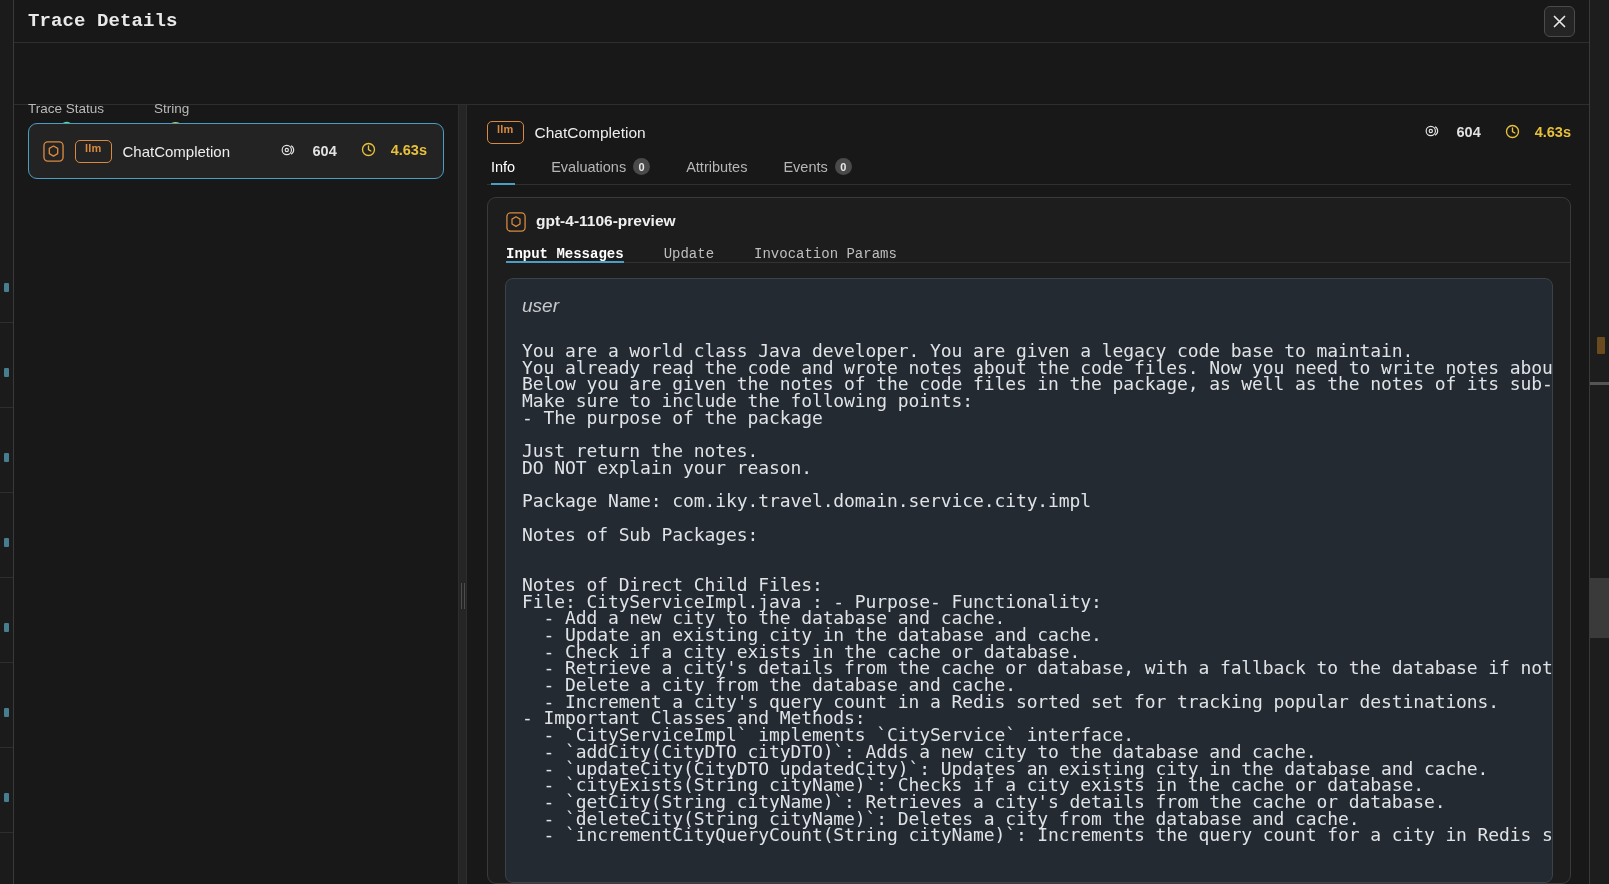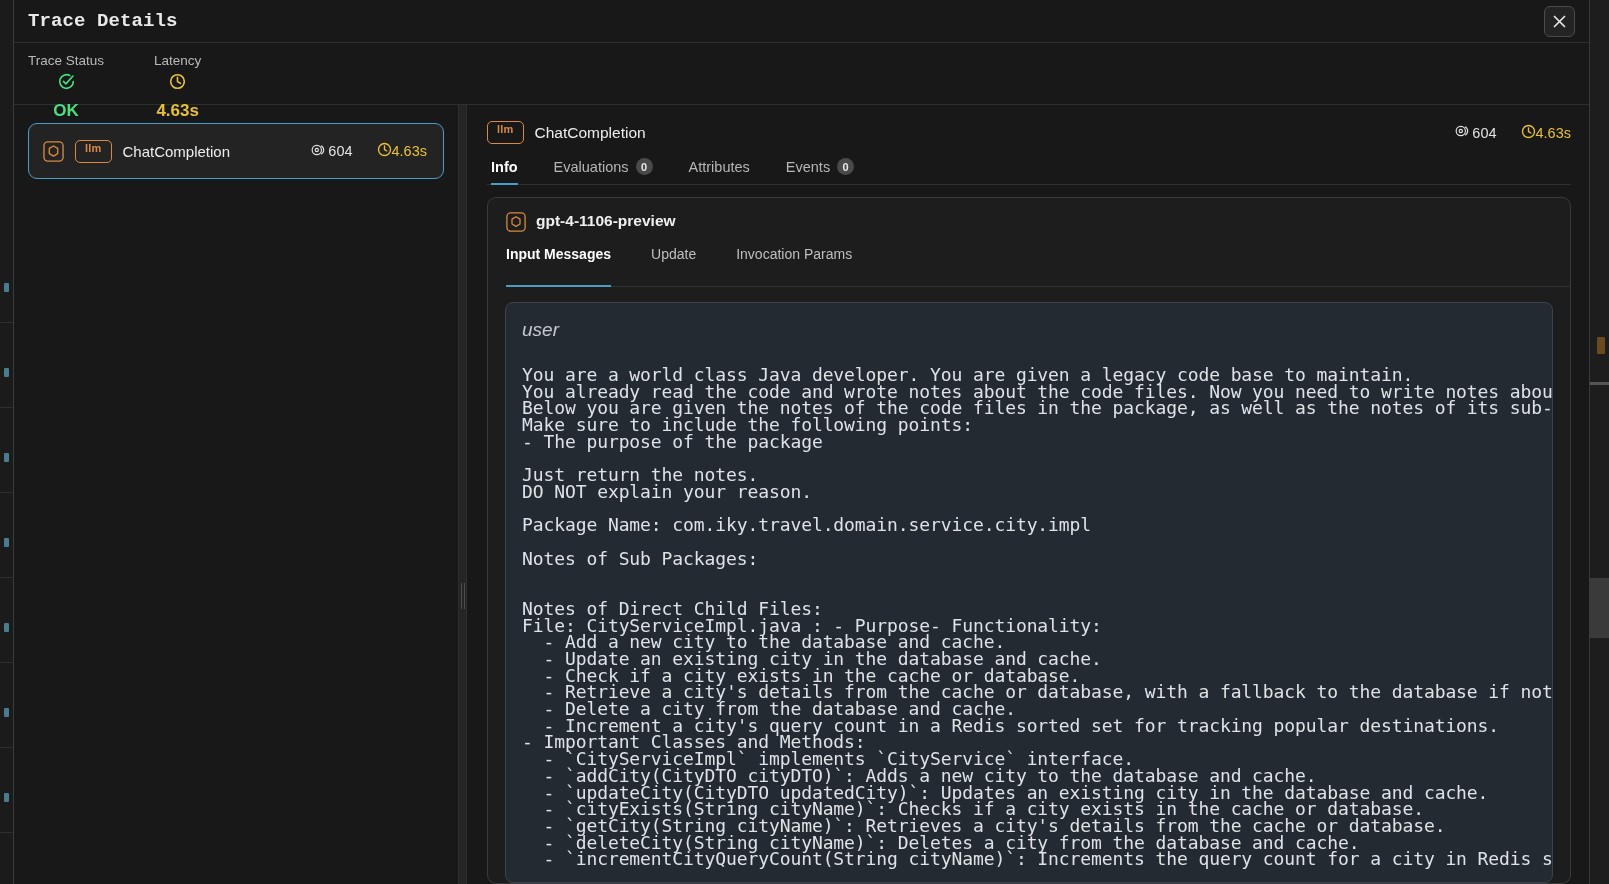--- a/index.html
+++ b/index.html
@@ -43,42 +43,42 @@
     display: flex; align-items: center; justify-content: center; cursor: pointer;
   }
   #close-btn svg { display: block; }
 
   
   #summary {
     height: 62px; min-height: 62px; border-bottom: 1px solid #2e2e2e;
     display: flex; align-items: flex-start; padding: 10px 0 0 14px; gap: 50px;
   }
   .sum-block { display: flex; flex-direction: column; gap: 5px; }
-  .sum-label { font-size: 13.5px; color: #b9b9b9; }
+  .sum-label { font-size: 13.5px; color: #b9b9b9; margin-top: 48px; }
   .sum-value { display: flex; align-items: center; gap: 6px; font-size: 17px; font-weight: bold; flex-direction: column; }
   .sum-ok { color: #4ade80; }
   .sum-lat { color: #e8c13a; }
 
   
   #body { flex: 1; display: flex; min-height: 0; }
 
   
   #left-pane { width: 444px; min-width: 444px; padding: 18px 14px 0 14px; overflow: hidden; }
   #span-row {
     height: 56px; border: 1px solid #4a9ec4; border-radius: 9px; background: #232323;
     display: flex; align-items: center; padding: 0 16px 0 14px; gap: 11px; cursor: pointer;
   }
   .hex-icon { width: 21px; height: 21px; flex: 0 0 auto; }
   .llm-pill {
     border: 1px solid #d98a3f; color: #d98a3f; border-radius: 5px;
     font-size: 11px; font-weight: bold; padding: 2px 9px 8px; line-height: 1;
     letter-spacing: .2px;
   }
   #span-name { font-size: 15px; color: #ededed; flex: 1; }
-  .metric { display: flex; align-items: center; gap: 0; font-size: 14.5px; font-weight: normal; }
+  .metric { display: flex; align-items: flex-start; gap: 15px; font-size: 14.5px; font-weight: bold; }
   .metric.tokens { color: #e2e2e2; }
   .metric.lat { color: #e8c13a; margin-left: 13px; }
 
   
   #resizer {
     width: 9px; min-width: 9px; background: #252525; position: relative; cursor: col-resize;
     border-left: 1px solid #2e2e2e; border-right: 1px solid #2e2e2e;
   }
   #resizer .grip {
     position: absolute; left: 50%; top: 478px; transform: translateX(-50%);
@@ -91,21 +91,21 @@
   #rp-head { padding: 16px 18px 0 20px; }
   #rp-title-row { display: flex; align-items: center; gap: 11px; }
   #rp-title { font-size: 15.5px; color: #ededed; flex: 1; }
 
   #tabs { display: flex; align-items: flex-end; gap: 0; margin-top: 14px; border-bottom: 1px solid #303030; }
   .tab {
     display: flex; align-items: center; gap: 7px; padding: 0 18px 9px;
     font-size: 14.5px; color: #b6b6b6; cursor: pointer; position: relative;
   }
   .tab:first-child { padding-left: 4px; }
-  .tab.active { color: #ffffff; font-weight: bold; }
+  .tab.active { color: #ffffff; font-weight: normal; }
   .tab.active::after {
     content: ""; position: absolute; left: 0; right: 18px; bottom: -1px; height: 2px; background: #4a9ec4;
   }
   .tab:first-child.active::after { left: 4px; right: 18px; }
   .badge {
     background: #4a4a4a; color: #e8e8e8; font-size: 11px; font-weight: bold;
     min-width: 17px; height: 17px; border-radius: 50%;
     display: flex; align-items: center; justify-content: center; padding: 0 4px;
   }
 
@@ -113,21 +113,21 @@
   #card-scroll { flex: 1; overflow: hidden; padding: 12px 18px 0 20px; }
   #model-card {
     border: 1px solid #3a3a3a; border-radius: 9px; background: #1d1d1d;
     height: 100%; display: flex; flex-direction: column; overflow: hidden;
   }
   #model-head { padding: 14px 0 0 18px; }
   #model-title-row { display: flex; align-items: flex-start; gap: 9px; }
   #model-name { font-size: 15.5px; font-weight: bold; color: #efefef; }
   #subtabs { display: flex; margin-top: 13px; border-bottom: 1px solid #323232; margin-right: 0; }
   .subtab {
-    padding: 0 20px 24px; font-size: 14px; color: #bfbfbf; cursor: pointer; position: relative;
+    padding: 0 20px 0; font-size: 14px; color: #bfbfbf; cursor: pointer; position: relative; font-family: Liberation Mono, monospace;
   }
   .subtab:first-child { padding-left: 0; margin-left: 0; }
   .subtab.active { color: #ffffff; font-weight: bold; }
   .subtab.active::after {
     content: ""; position: absolute; left: 0; right: 20px; bottom: -1px; height: 2px; background: #4a9ec4;
   }
 
   
   #msg-wrap { flex: 1; padding: 15px 17px 0 17px; overflow: hidden; }
   #msg-card {
@@ -188,21 +188,21 @@
           <svg width="17" height="17" viewBox="0 0 20 20">
             <path d="M18 10a8 8 0 1 1-4.2-7.03" fill="none" stroke="#4ade80" stroke-width="1.9" stroke-linecap="round"></path>
             <path d="M6.4 9.9 L9.3 12.8 L17.6 3.6" fill="none" stroke="#4ade80" stroke-width="1.9" stroke-linecap="round" stroke-linejoin="round"></path>
           </svg>
         </span>
         <span>OK</span>
       </div>
     </div>
 
     <div class="sum-block">
-      <div class="sum-label">Latency</div>
+      <div class="sum-label">String</div>
       <div class="sum-value sum-lat">
         <span>
           <svg width="17" height="17" viewBox="0 0 20 20">
             <circle cx="10" cy="10" r="8" fill="none" stroke="#e8c13a" stroke-width="1.9"></circle>
             <path d="M10 5.1 V10.2 L13.4 12.1" fill="none" stroke="#e8c13a" stroke-width="1.9" stroke-linecap="round" stroke-linejoin="round"></path>
           </svg>
         </span>
         <span>4.63s</span>
       </div>
     </div>

